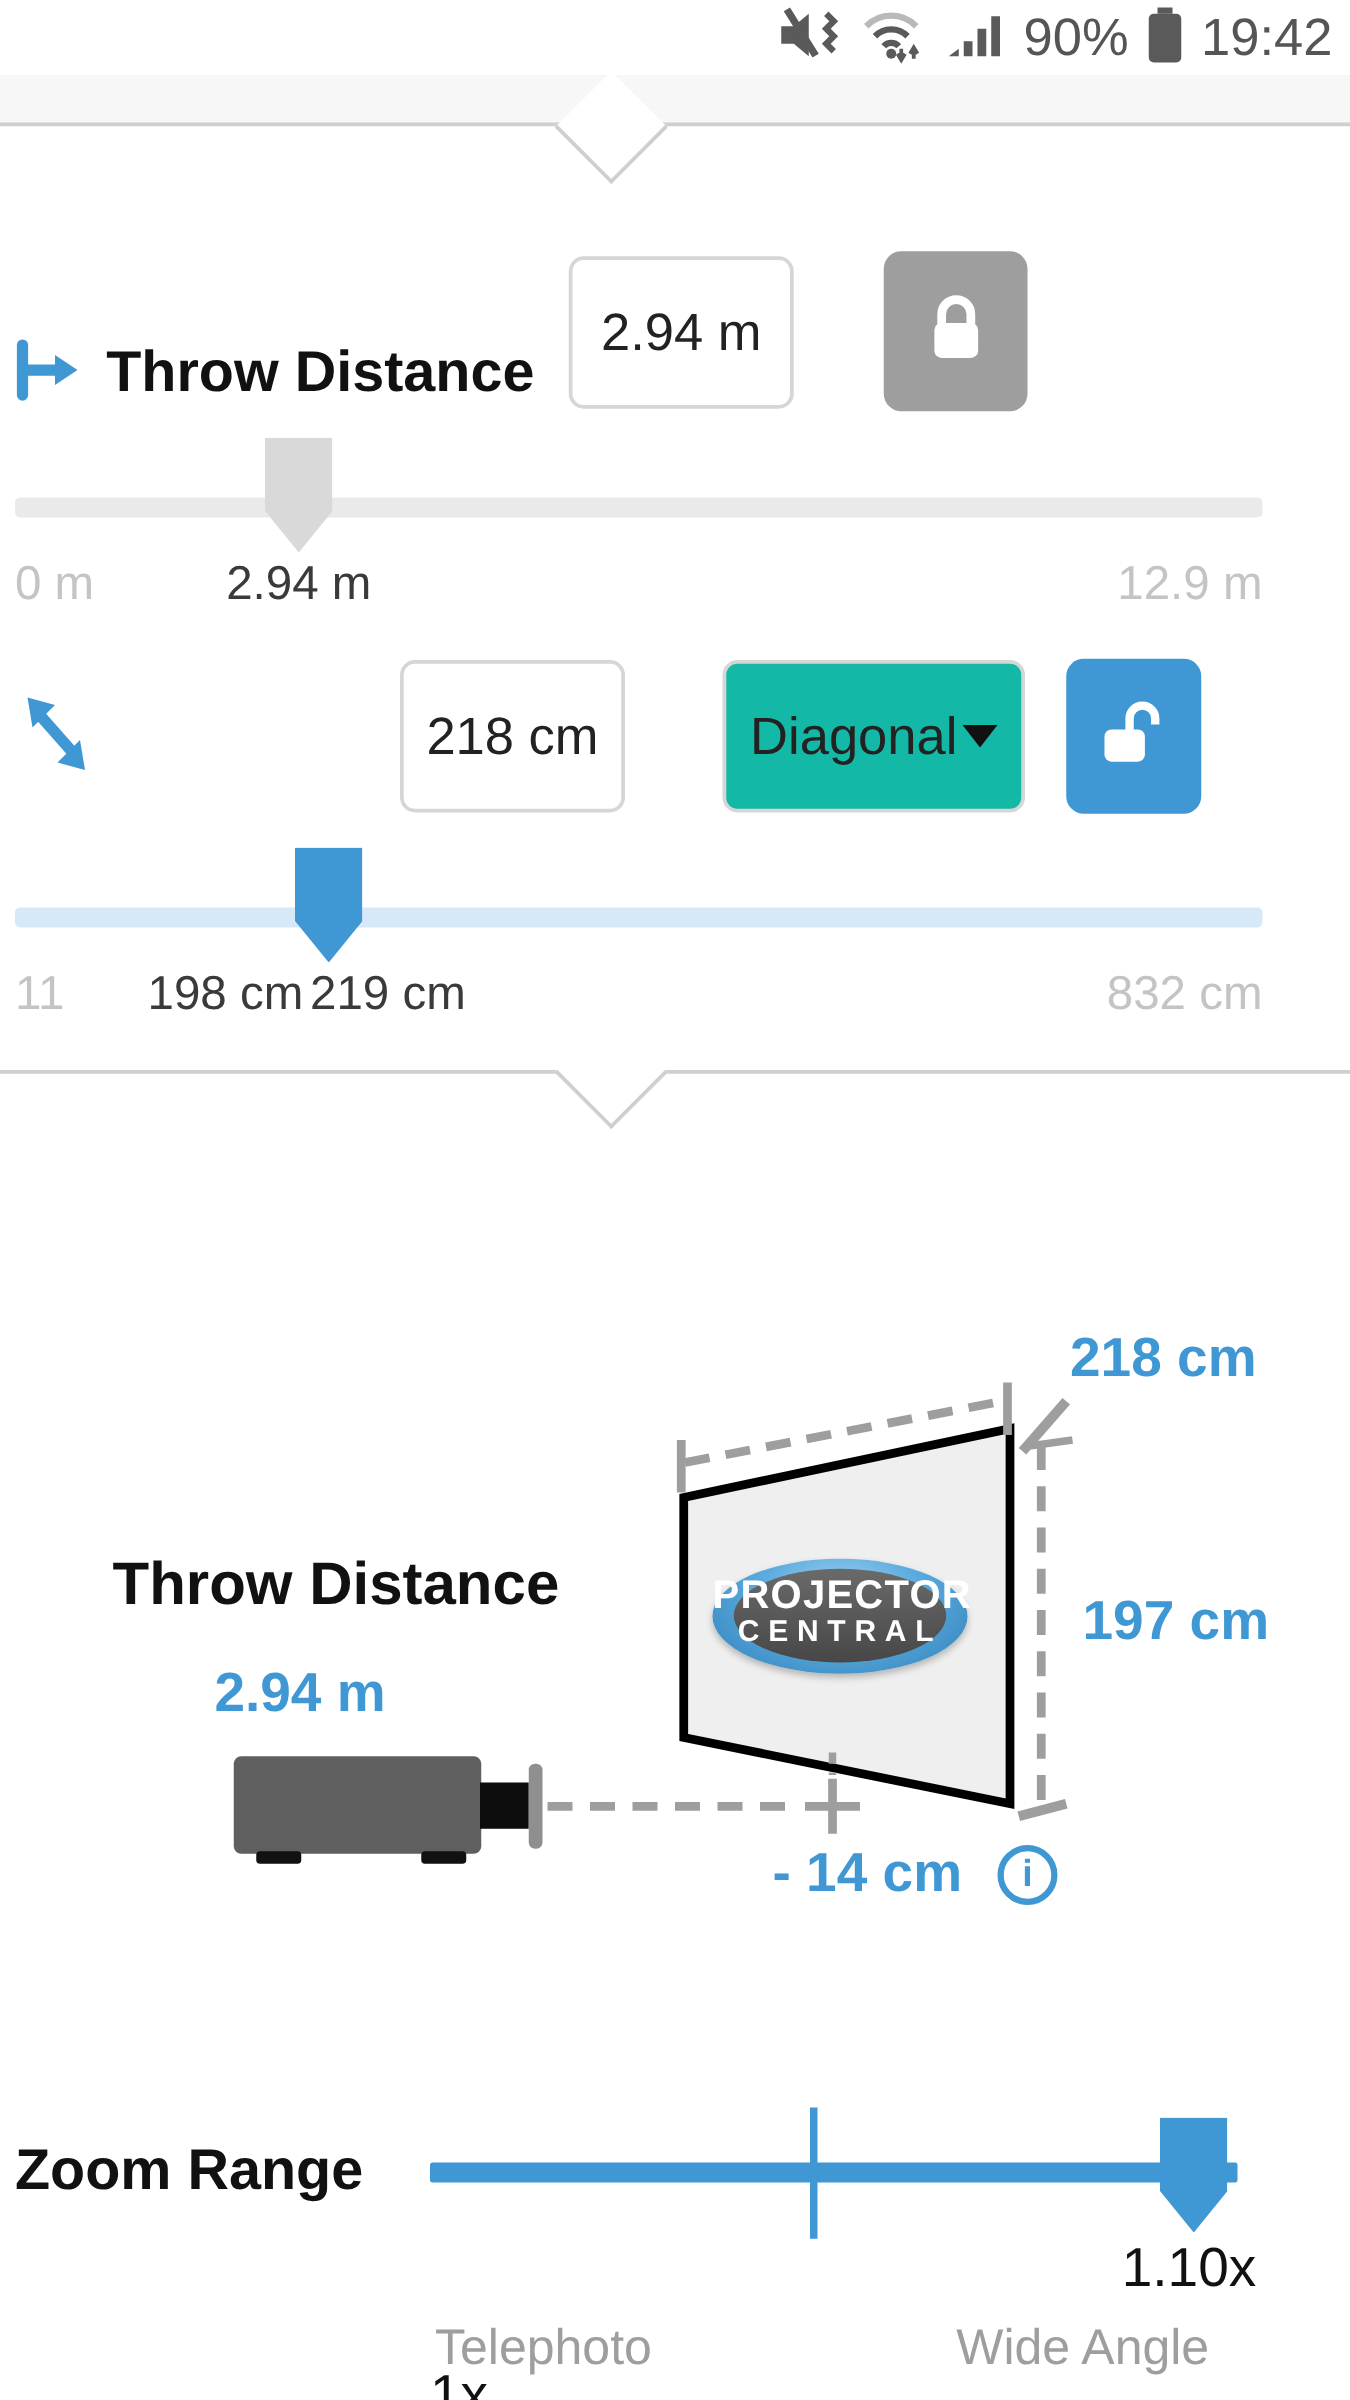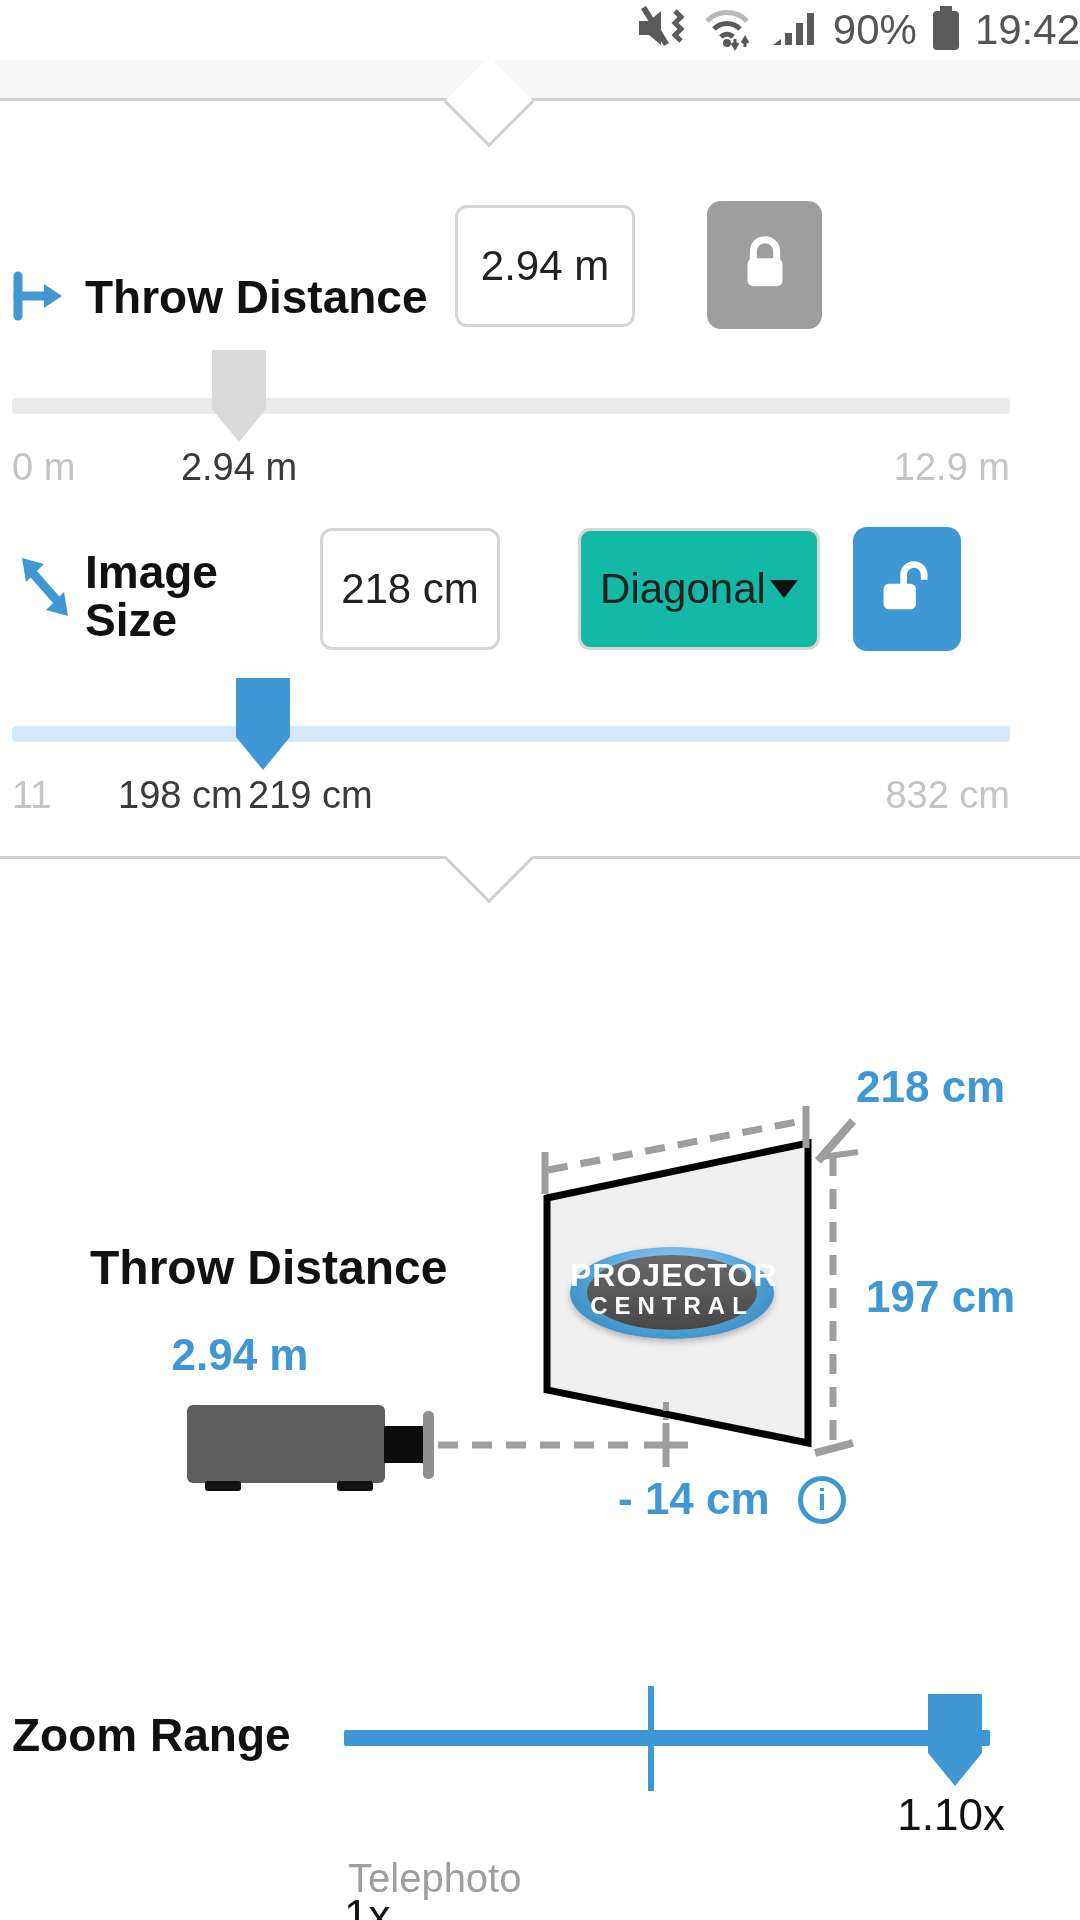--- a/index.html
+++ b/index.html
@@ -1,21 +1,21 @@
 <!DOCTYPE html>
 <html><head>
 <meta charset="utf-8">
 <style>
   * { margin:0; padding:0; box-sizing:border-box; }
   html,body { width:1080px; height:1920px; background:#fff; font-family:"Liberation Sans", sans-serif; overflow:hidden; }
   .abs { position:absolute; }
   #screen { position:relative; width:1080px; height:1920px; background:#fff; }
 
   
-  .statusbar { position:absolute; top:0; left:0; width:1080px; height:60px; display:flex; justify-content:flex-end; align-items:center; gap:14px; color:#555; }
+  .statusbar { position:absolute; top:0; left:0; width:1080px; height:60px; display:flex; justify-content:flex-end; align-items:center; gap:14px; padding-right:14px; color:#555; }
   .statusbar .txt { font-size:42px; color:#555; }
 
   
   .band-top { position:absolute; left:0; top:60px; width:1080px; height:41px; background:#f7f7f7; border-bottom:3px solid #cfcfcf; }
   .divider2 { position:absolute; left:0; top:856px; width:1080px; height:3px; background:#cfcfcf; }
   .chevron { position:absolute; width:64px; height:64px; background:#fff; border-right:3px solid #cfcfcf; border-bottom:3px solid #cfcfcf; transform:rotate(45deg); }
 
   
   .heading { font-weight:bold; color:#111; font-size:46px; }
   .inputbox { position:absolute; background:#fff; border:3px solid #d6d6d6; border-radius:12px; display:flex; align-items:center; justify-content:center; font-size:42px; color:#222; }
@@ -121,24 +121,20 @@
   <div class="slabel dark" style="left:163px; top:446px; width:152px; text-align:center;">2.94 m</div>
   <div class="slabel gray" style="left:830px; top:446px; width:180px; text-align:right;">12.9 m</div>
 
   <span class="abs" style="left:18px; top:556px;">
     <svg width="54" height="62" viewBox="0 0 54 62">
         <line x1="12" y1="14" x2="42" y2="48" stroke="#3f97d3" stroke-width="9" stroke-linecap="round"></line>
         <polygon points="4,2 26,8 8,26" fill="#3f97d3"></polygon>
         <polygon points="50,60 28,54 46,36" fill="#3f97d3"></polygon>
       </svg>
   </span>
-  <div class="abs heading" style="left:85px; top:548px; line-height:1.05;">
-    <div>Image</div>
-    <div>Size</div>
-  </div>
   <div class="inputbox" style="left:320px; top:528px; width:180px; height:122px;">218 cm</div>
   <div class="dropdown" style="left:578px; top:528px; width:242px; height:122px;">
     <span>Diagonal</span>
     <span class="dd-caret"></span>
   </div>
   <div class="lockbtn" style="left:853px; top:527px; width:108px; height:124px; background:#3f97d3;">
     <span>
       <svg width="58" height="62" viewBox="0 0 26 26">
           <path d="M11.5 12 V7.5 a4.6 4.6 0 0 1 9.2 0 v2.2" fill="none" stroke="#fff" stroke-width="3"></path>
           <rect x="2.5" y="11.5" width="14.5" height="11.5" rx="2.5" fill="#fff"></rect>
@@ -200,14 +196,15 @@
     <span>i</span>
   </div>
 
   <div class="abs heading" style="left:12px; top:1708px;">Zoom Range</div>
   <div class="track" style="left:344px; top:1730px; width:646px; background:#3f97d3; border-radius:2px;"></div>
   <div class="abs" style="left:648px; top:1686px; width:6px; height:105px; background:#3f97d3;"></div>
   <div class="handle" style="left:928px; top:1694px; background:#3f97d3;"></div>
   <div class="abs zr-label-row" style="left:344px; top:1891px;">1x</div>
   <div class="abs zr-label-row" style="left:890px; top:1790px; width:115px; text-align:right;">1.10x</div>
   <div class="abs zr-caption" style="left:348px; top:1856px;">Telephoto</div>
+  <div class="abs zr-caption" style="left:765px; top:1856px;">Wide Angle</div>
 
 </div>
 
 </body></html>

